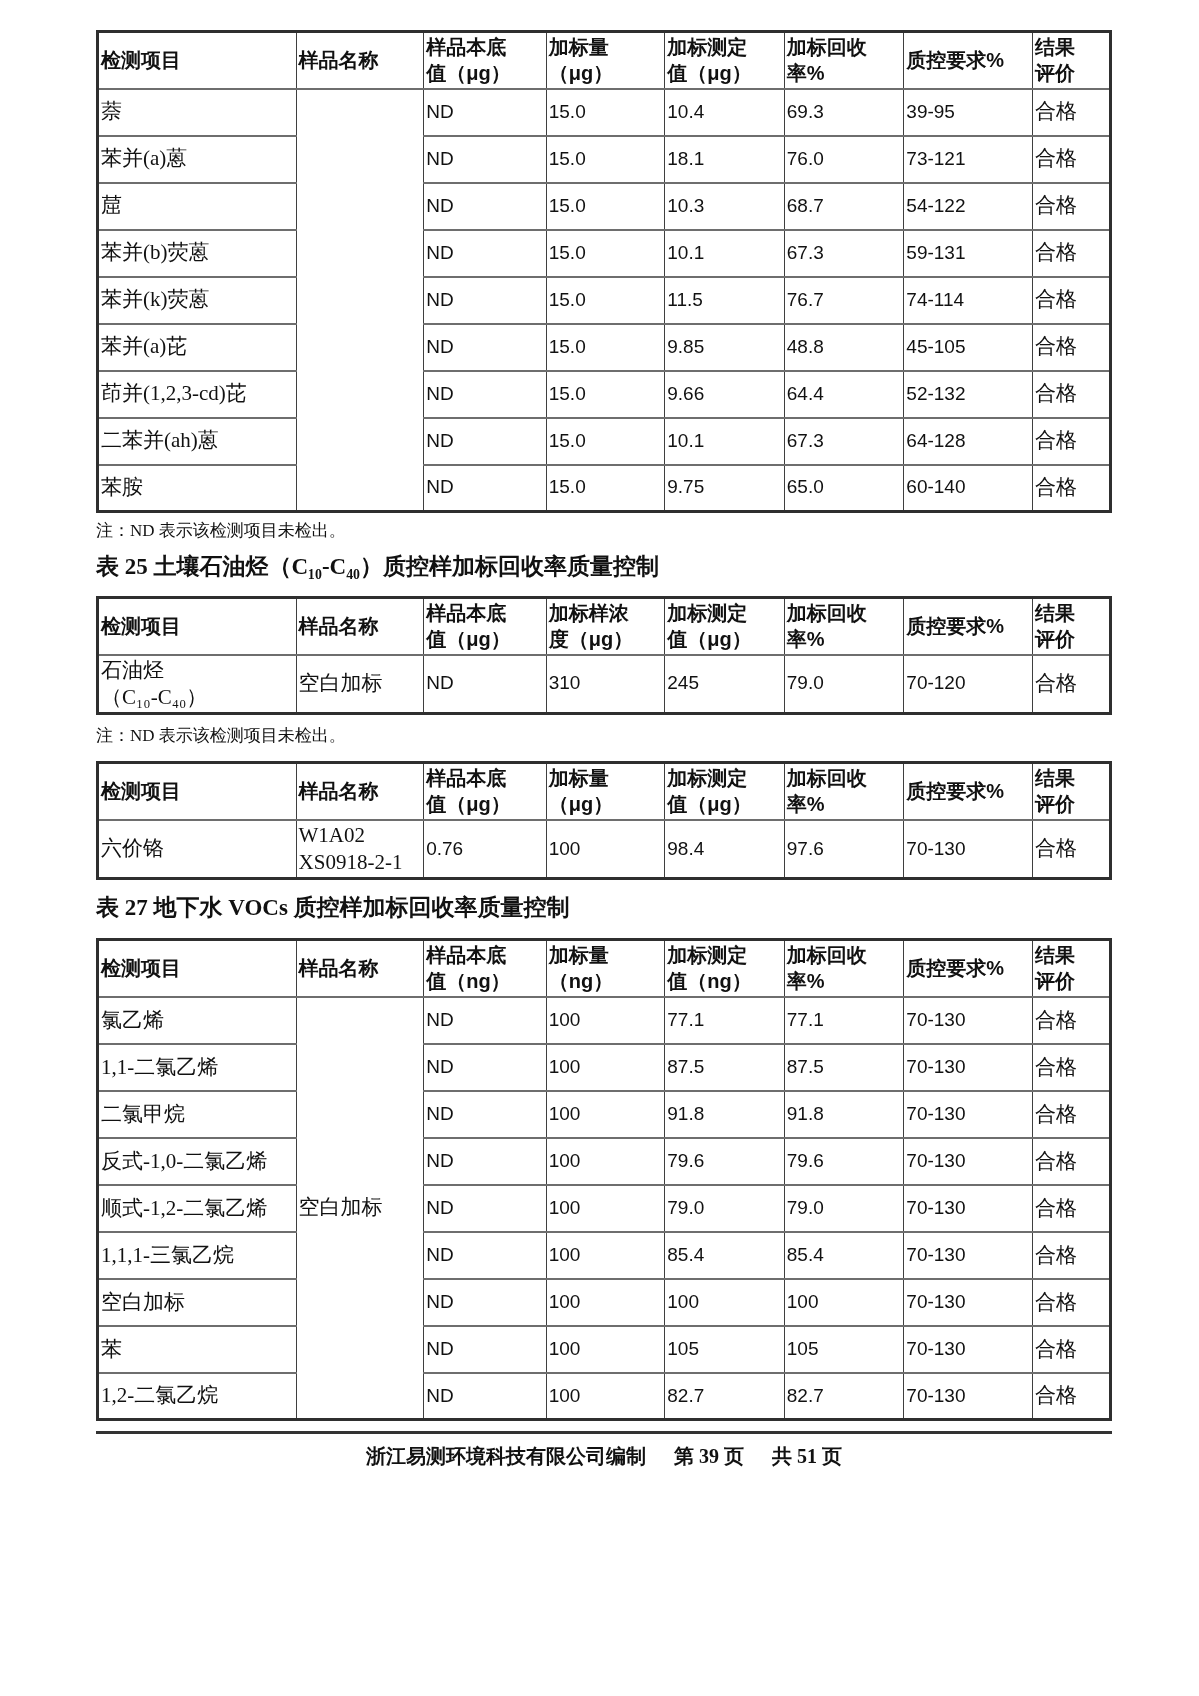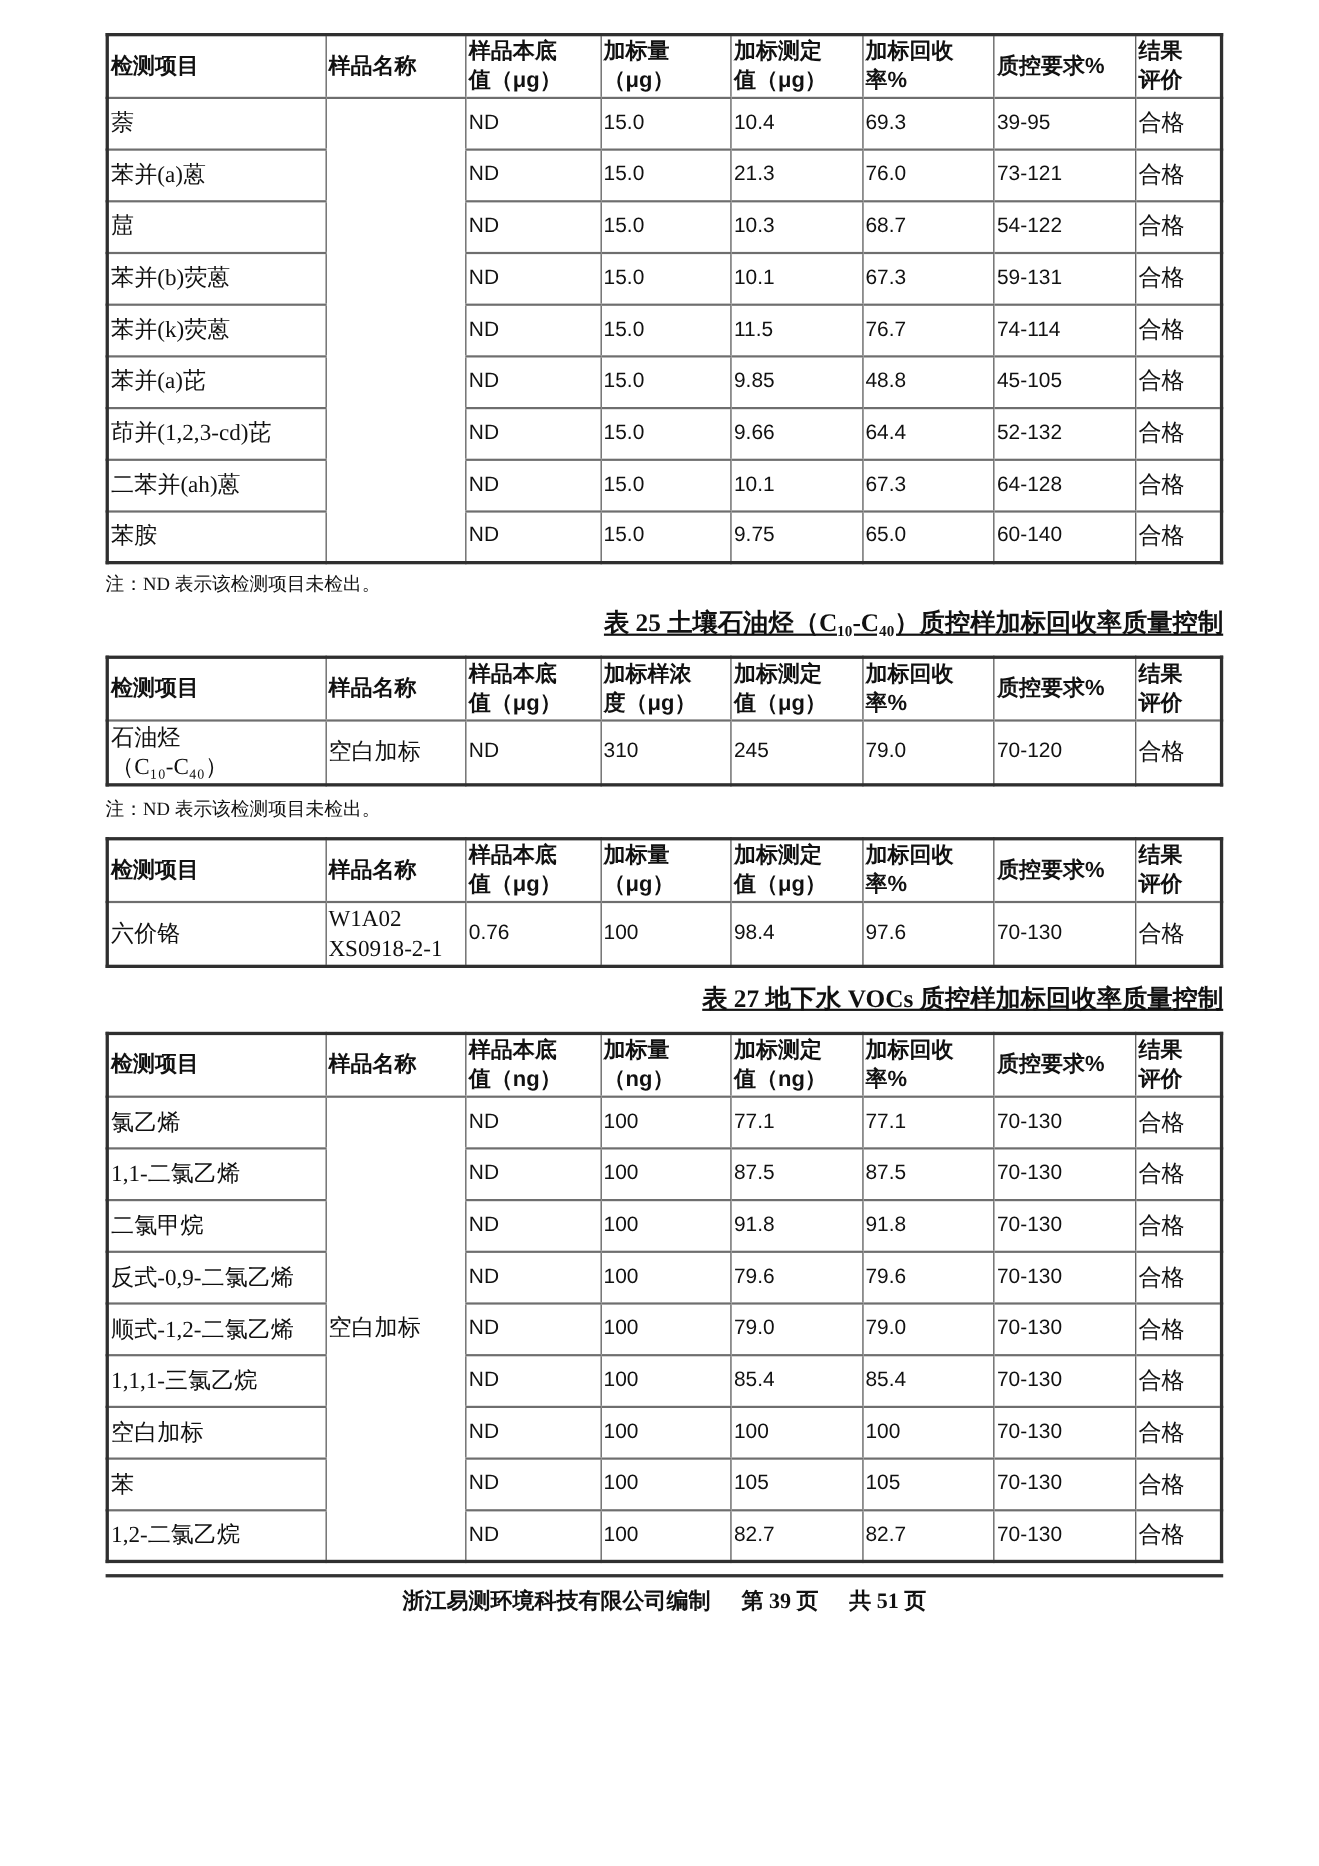--- a/index.html
+++ b/index.html
@@ -48,23 +48,22 @@
   col.c1{width:19.6%} col.c2{width:12.6%} col.c3{width:12.1%} col.c4{width:11.7%}
   col.c5{width:11.8%} col.c6{width:11.8%} col.c7{width:12.7%} col.c8{width:7.7%}
 
   .note {
     font:400 17px/22px "Liberation Serif","DejaVu Serif",serif;
     margin-top:7px;
   }
   .note-2 { margin-top:10px; }
 
   .tbl-title {
-    text-align:right;
+    text-align:left;
     font:700 23px/26px "Liberation Serif","DejaVu Serif",serif;
-    text-decoration:underline;
   }
   .title-25 { margin-top:12px; }
   .title-26 { margin-top:16px; }
   .title-27 { margin-top:15px; }
 
   .page-footer {
     margin-top:10px; border-top:3px solid #333;
     padding-top:9px;
     display:flex; justify-content:center; column-gap:32px;
     font:700 20px/26px "Liberation Serif","DejaVu Serif",serif;
@@ -117,21 +116,21 @@
           <td>69.3</td>
           <td>39-95</td>
           <td class="result">合格</td>
         </tr>
 
         <tr>
           <td class="item">苯并(a)蒽</td>
 
           <td>ND</td>
           <td>15.0</td>
-          <td>21.3</td>
+          <td>18.1</td>
           <td>76.0</td>
           <td>73-121</td>
           <td class="result">合格</td>
         </tr>
 
         <tr>
           <td class="item">䓛</td>
 
           <td>ND</td>
           <td>15.0</td>
@@ -361,21 +360,21 @@
 
           <td>ND</td>
           <td>100</td>
           <td>91.8</td>
           <td>91.8</td>
           <td>70-130</td>
           <td class="result">合格</td>
         </tr>
 
         <tr>
-          <td class="item">反式-0,9-二氯乙烯</td>
+          <td class="item">反式-1,0-二氯乙烯</td>
 
           <td>ND</td>
           <td>100</td>
           <td>79.6</td>
           <td>79.6</td>
           <td>70-130</td>
           <td class="result">合格</td>
         </tr>
 
         <tr>

